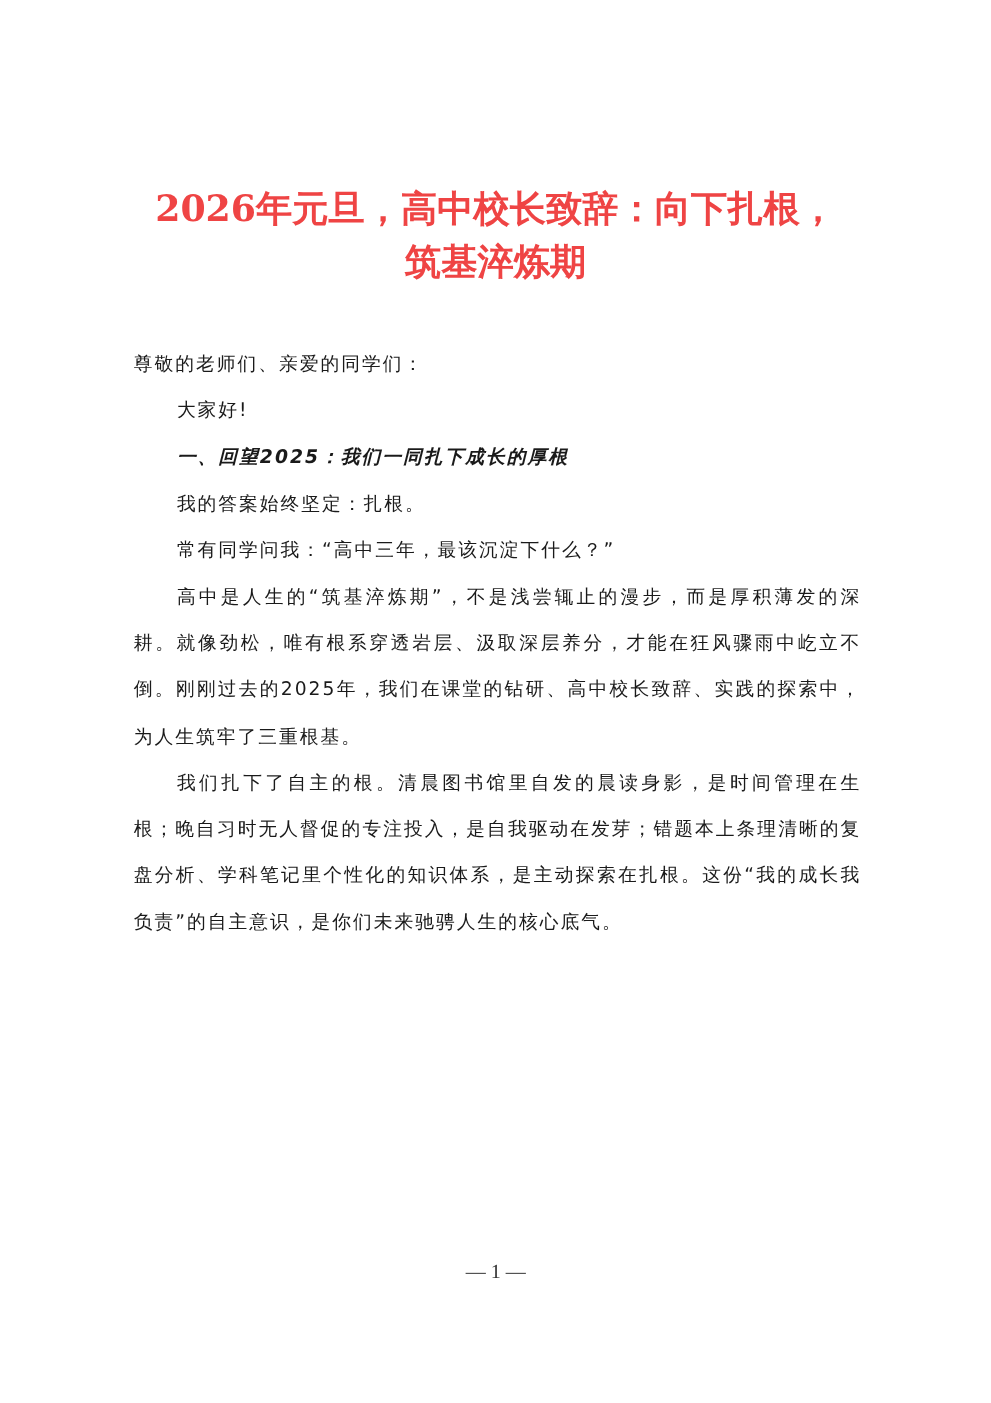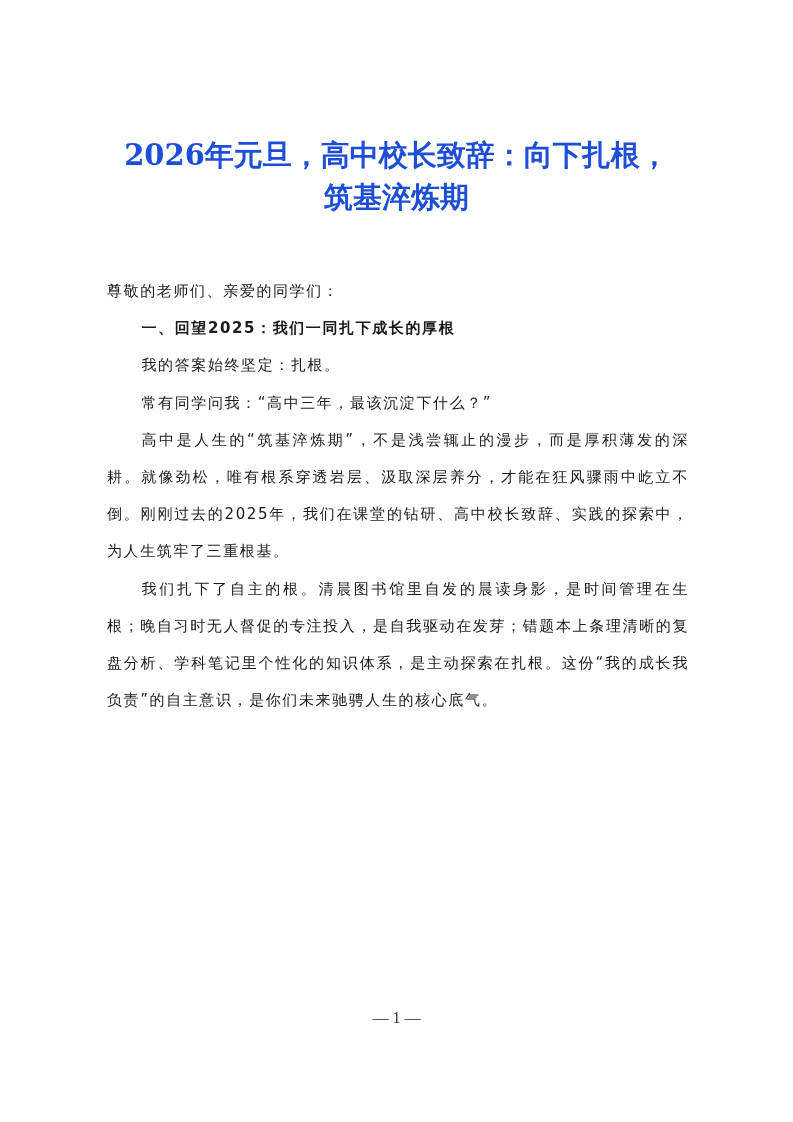--- a/index.html
+++ b/index.html
@@ -2,54 +2,55 @@
 <html><head>
 <meta charset="utf-8">
 <style>
   html, body { margin: 0; padding: 0; background: #ffffff; }
   body { width: 793px; height: 1122px; position: relative; overflow: hidden; }
   .page {
     position: absolute; left: 0; top: 0; width: 793px; height: 1122px; background: #fff;
     color: #111;
   }
   .title {
-    position: absolute; left: 90px; width: 613px; top: 134px;
+    position: absolute; left: 90px; width: 613px; top: 146px;
     text-align: center;
     font-family: "DejaVu Serif", "Liberation Serif", serif;
     font-weight: bold; font-size: 29px; line-height: 42px;
-    color: #1d4ed8; margin: 0;
+    color: #ef4444; margin: 0;
   }
   .body {
     position: absolute; left: 107px; width: 582px; top: 273px;
     font-family: "DejaVu Sans", "Liberation Serif", serif;
     font-size: 15px; line-height: 37.2px;
     letter-spacing: 1.6px;
     text-align: justify;
     color: #1a1a1a;
   }
   .body p { margin: 0; }
   .body p.indent { text-indent: 2.3em; }
-  .body p.heading { text-indent: 2.3em; font-weight: bold; }
+  .body p.heading { text-indent: 2.3em; font-weight: bold; font-style: italic; }
   .footer {
     position: absolute; left: 0; width: 793px; top: 1009px;
     text-align: center;
     font-family: "Liberation Serif", serif; font-size: 16px; color: #333;
   }
 </style>
 </head>
 <body>
 
 <div class="page">
   <h1 class="title">
     <span>2026年元旦，高中校长致辞：向下扎根，</span><br>
     <span>筑基淬炼期</span>
   </h1>
 
   <div class="body">
     <p>尊敬的老师们、亲爱的同学们：</p>
+    <p class="indent">大家好!</p>
     <p class="heading">一、回望2025：我们一同扎下成长的厚根</p>
     <p class="indent">我的答案始终坚定：扎根。</p>
     <p class="indent">常有同学问我：“高中三年，最该沉淀下什么？”</p>
     <p class="indent">高中是人生的“筑基淬炼期”，不是浅尝辄止的漫步，而是厚积薄发的深耕。就像劲松，唯有根系穿透岩层、汲取深层养分，才能在狂风骤雨中屹立不倒。刚刚过去的2025年，我们在课堂的钻研、高中校长致辞、实践的探索中，为人生筑牢了三重根基。</p>
     <p class="indent">我们扎下了自主的根。清晨图书馆里自发的晨读身影，是时间管理在生根；晚自习时无人督促的专注投入，是自我驱动在发芽；错题本上条理清晰的复盘分析、学科笔记里个性化的知识体系，是主动探索在扎根。这份“我的成长我负责”的自主意识，是你们未来驰骋人生的核心底气。</p>
   </div>
 
   <div class="footer">— 1 —</div>
 </div>
 

